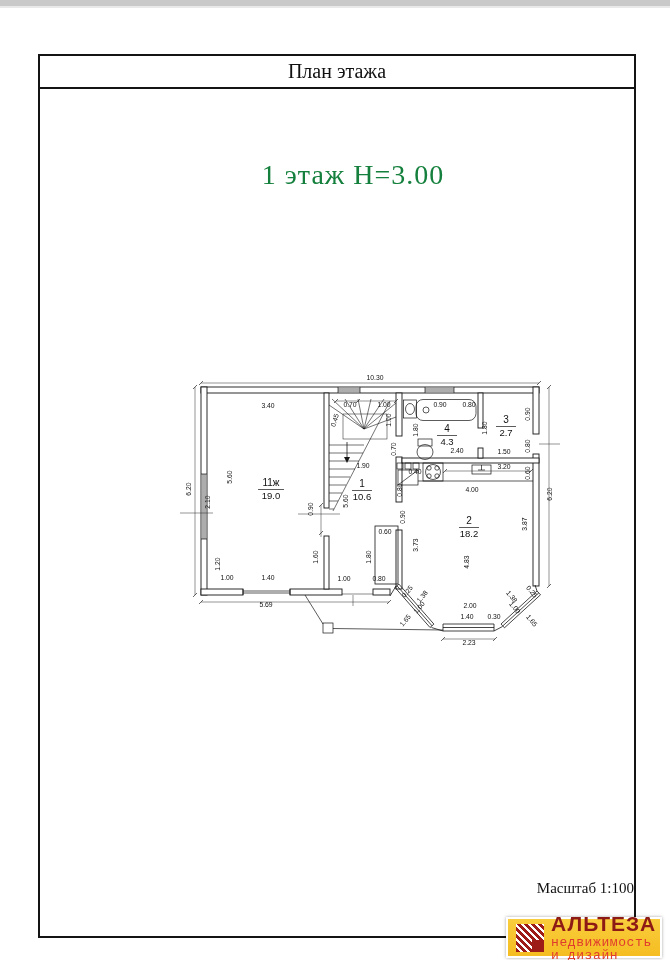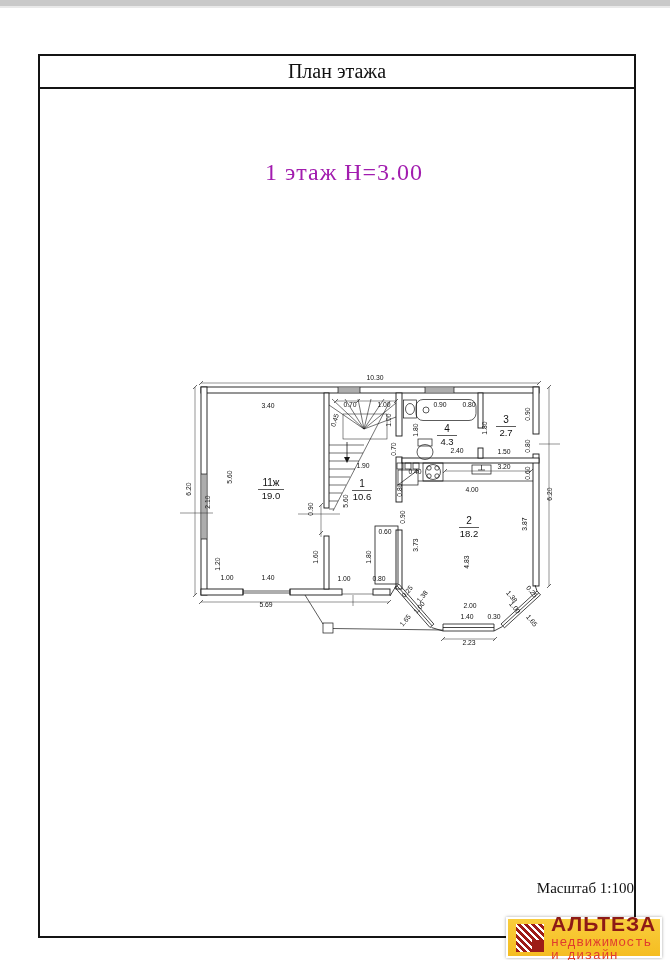--- a/index.html
+++ b/index.html
@@ -5,22 +5,22 @@
   html,body{margin:0;padding:0;background:#f2f2f2;}
   .page{position:relative;width:670px;height:960px;background:#ffffff;overflow:hidden;
         font-family:"Liberation Serif",serif;padding-left:27px;}
   .scan-strip{position:absolute;left:0;top:0;width:670px;height:6px;background:#c9c9c9;}
   .scan-strip2{position:absolute;left:0;top:6px;width:670px;height:2px;background:#e9e9e9;}
   .frame{position:absolute;left:38px;top:54px;width:594px;height:880px;
          border:2px solid #141414;background:#fff;}
   .title-band{position:absolute;left:0;top:0;width:100%;height:31px;
               border-bottom:2px solid #141414;display:flex;align-items:center;justify-content:center;}
   .title-band span{font-size:20px;color:#111;}
-  .heading{position:absolute;left:7px;top:103px;width:100%;text-align:center;
-           font-size:24px;color:#a21caf;letter-spacing:1px;}
+  .heading{position:absolute;left:16px;top:103px;width:100%;text-align:center;
+           font-size:28px;color:#15803d;letter-spacing:1px;}
   .scale-note{position:absolute;left:0;top:824px;width:100%;text-align:right;
               font-size:15px;color:#111;}
   .plan-svg{position:absolute;left:140px;top:315px;width:380px;height:290px;}
   .plan-svg .dim{font:6.8px "Liberation Sans",sans-serif;fill:#111;text-anchor:middle;}
   .plan-svg .rnum{font:10px "Liberation Sans",sans-serif;fill:#111;text-anchor:middle;}
   .plan-svg .rarea{font:9.5px "Liberation Sans",sans-serif;fill:#111;text-anchor:middle;}
   .logo{position:absolute;left:506px;top:917px;width:156px;height:41px;
         background:linear-gradient(180deg,#f9cd3d 0%,#f5bd21 100%);
         border:2px solid #fff;box-shadow:0 0 3px rgba(0,0,0,.35);
         display:flex;align-items:center;box-sizing:border-box;z-index:5;}

